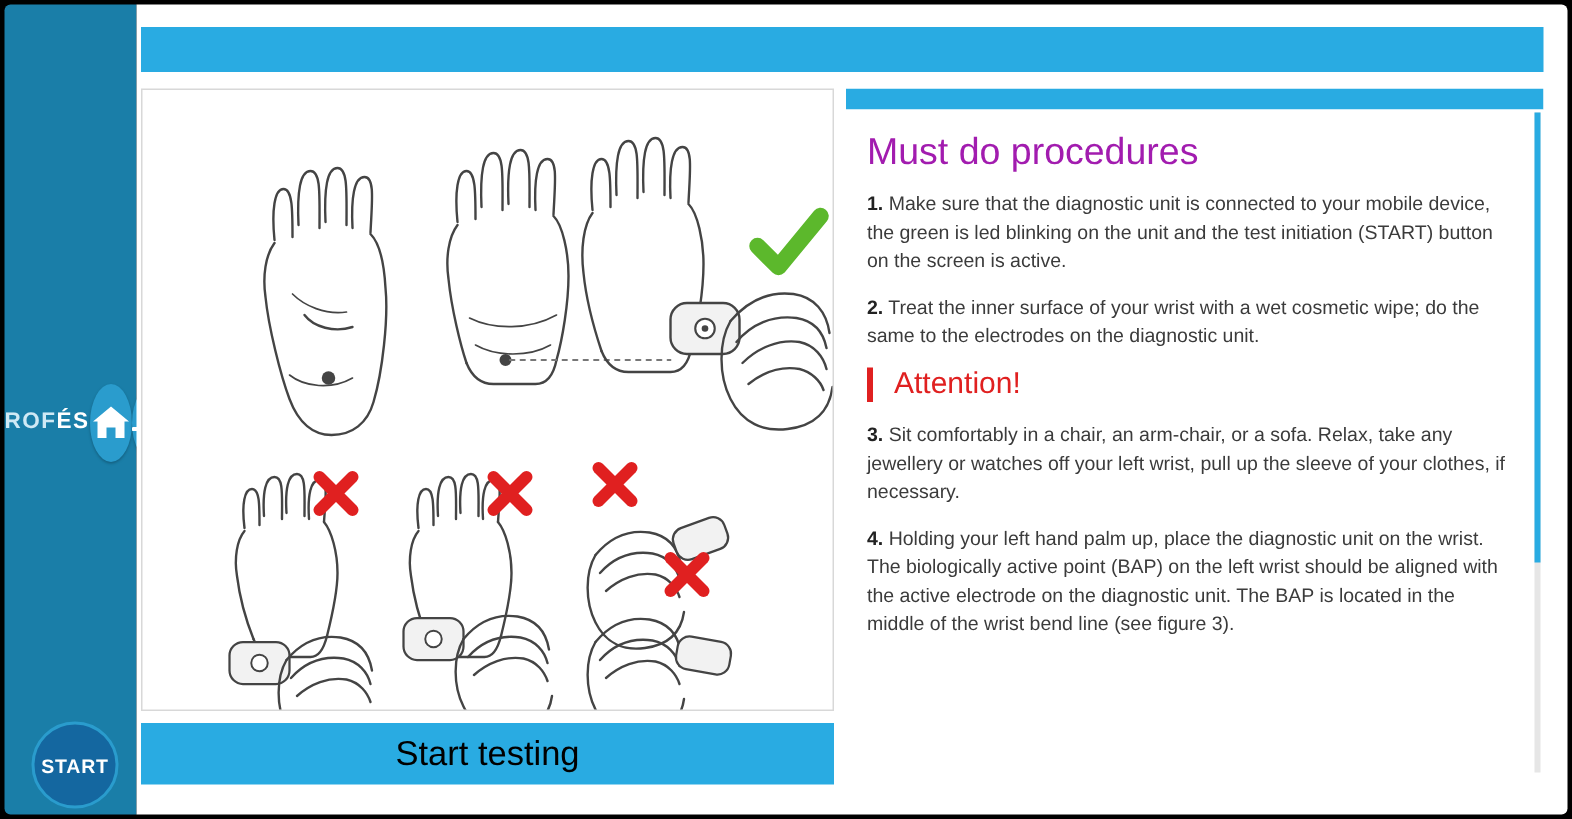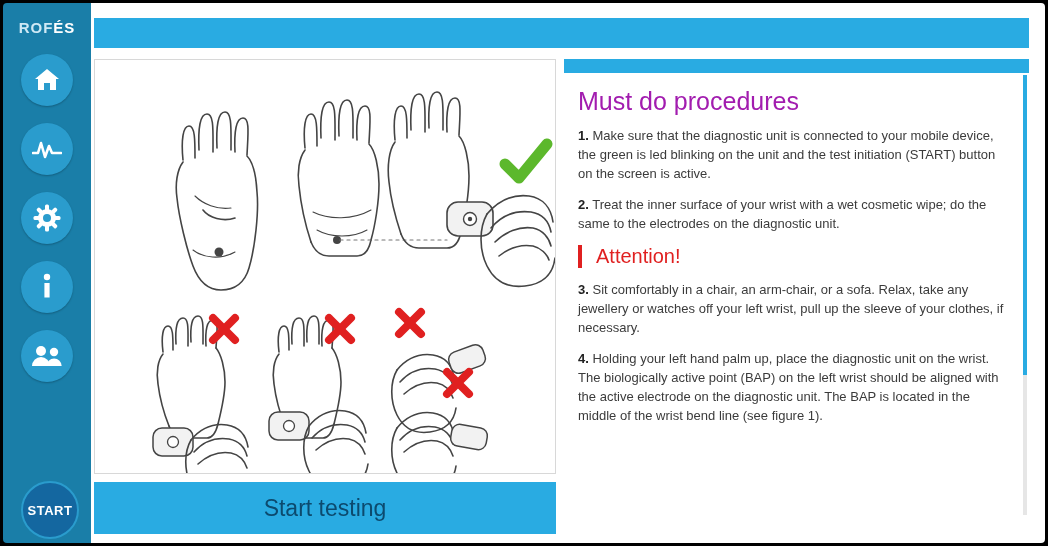--- a/index.html
+++ b/index.html
@@ -24,22 +24,22 @@
   .sidebar {
     position: absolute;
     left: 3px;
     top: 3px;
     width: 88px;
     height: 540px;
     background: #1b7fa8;
     background: linear-gradient(180deg,#1a7ea8 0%, #1a7ea8 100%);
     border-radius: 4px 0 0 4px;
     display: flex;
-    flex-direction: column;
     align-items: center;
+    justify-content: space-between;
   }
   .logo {
     margin-top: 14px;
     color: #cfe9f5;
     font-size: 15px;
     letter-spacing: 1px;
     font-weight: bold;
     height: 20px;
     display: flex;
     align-items: center;
@@ -104,23 +104,23 @@
     width: 462px;
     height: 415px;
     border: 1px solid #d8d8d8;
     box-sizing: border-box;
     background: #fff;
     position: relative;
   }
   .start-testing {
     margin-top: 8px;
     width: 462px;
-    height: 52px;
+    height: 41px;
     background: #29abe2;
-    color: #0c4a6e;
+    color: #000000;
     font-size: 23px;
     display: flex;
     align-items: center;
     justify-content: center;
   }
   .right-col {
     position: absolute;
     left: 473px;
     top: 56px;
     width: 465px;
@@ -426,21 +426,21 @@
 
         <div class="attention">
           <h3>Attention!</h3>
         </div>
 
         <p class="para">
           <span class="num">3.</span><span> Sit comfortably in a chair, an arm-chair, or a sofa. Relax, take any jewellery or watches off your left wrist, pull up the sleeve of your clothes, if necessary.</span>
         </p>
 
         <p class="para">
-          <span class="num">4.</span><span> Holding your left hand palm up, place the diagnostic unit on the wrist. The biologically active point (BAP) on the left wrist should be aligned with the active electrode on the diagnostic unit. The BAP is located in the middle of the wrist bend line (see figure 1).</span>
+          <span class="num">4.</span><span> Holding your left hand palm up, place the diagnostic unit on the wrist. The biologically active point (BAP) on the left wrist should be aligned with the active electrode on the diagnostic unit. The BAP is located in the middle of the wrist bend line (see figure 3).</span>
         </p>
 
 
         <div class="fade"></div>
       </div>
       <div class="scrollbar"></div>
       <div class="scrollthumb"></div>
     </div>
 
   </div>

